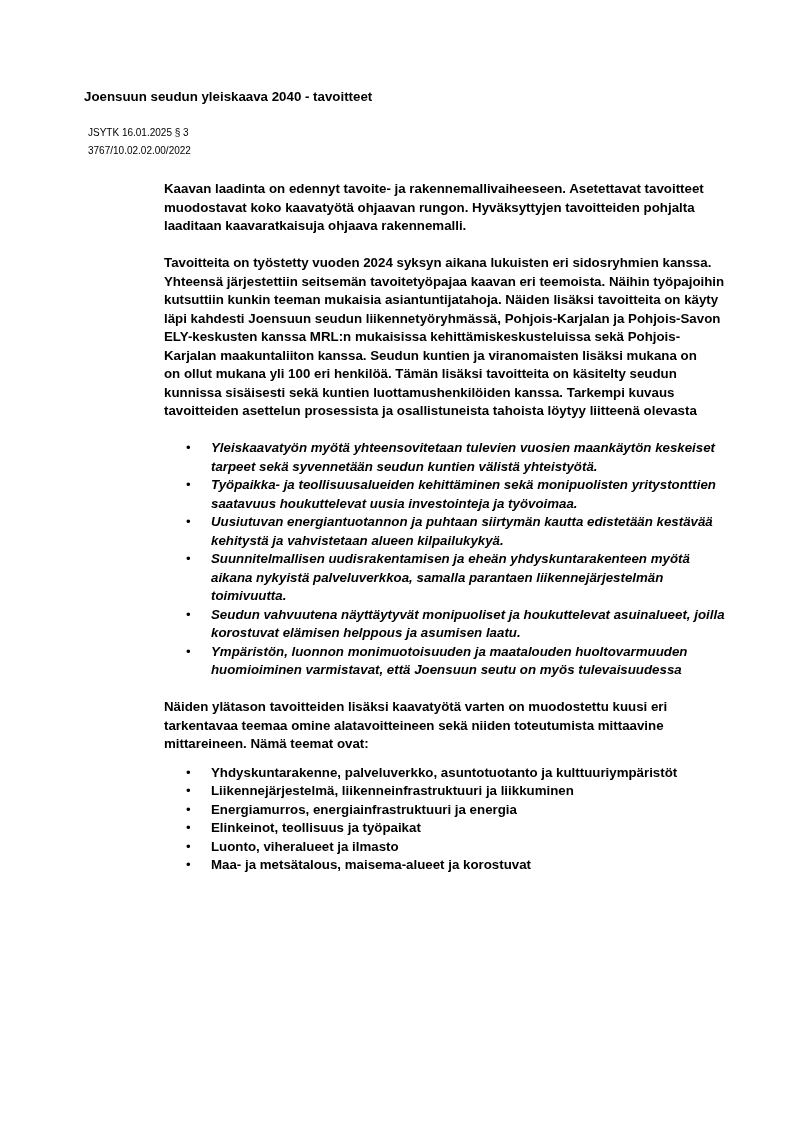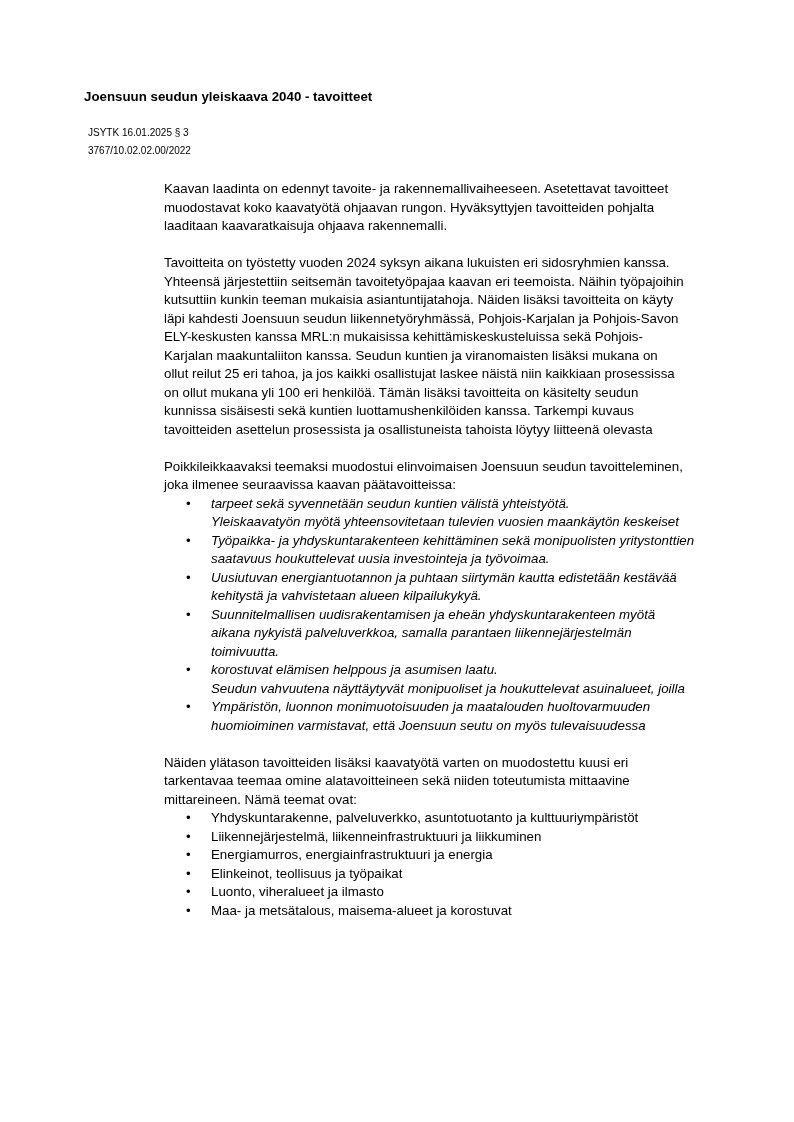--- a/index.html
+++ b/index.html
@@ -3,21 +3,21 @@
 <meta charset="utf-8">
 <style>
   html, body { margin: 0; padding: 0; background: #ffffff; }
   body { width: 794px; height: 1122px; position: relative; overflow: hidden;
          font-family: "Liberation Sans", sans-serif; color: #000; }
   .page { position: absolute; left: 0; top: 0; width: 794px; height: 1122px; background: #fff; }
   .title { position: absolute; left: 84px; top: 88px; font-size: 13.3px; font-weight: bold; line-height: 18px; }
   .meta { position: absolute; left: 76px; top: 124px; font-size: 10px; line-height: 18px; margin-left: 12px; }
   .body { position: absolute; left: 164px; top: 180px; width: 600px; font-size: 13.3px; line-height: 18.5px; }
   .para { margin: 0 0 18.5px 0; }
-  .line { display: block; white-space: nowrap; }
+  .line { display: block; white-space: nowrap; font-weight: bold; }
   ul.bullets { list-style: none; margin: 0 0 18.5px 0; padding: 0; }
   ul.bullets li { position: relative; padding-left: 47px; }
   ul.bullets li .bullet { position: absolute; left: 22px; top: 0; font-style: normal; }
   ul.italic li { font-style: italic; }
   ul.plain li { font-style: normal; }
 </style>
 </head>
 <body>
 
 <div class="page">
@@ -34,66 +34,61 @@
       <span class="line">laaditaan kaavaratkaisuja ohjaava rakennemalli.</span>
     </div>
 
     <div class="para">
       <span class="line">Tavoitteita on työstetty vuoden 2024 syksyn aikana lukuisten eri sidosryhmien kanssa.</span>
       <span class="line">Yhteensä järjestettiin seitsemän tavoitetyöpajaa kaavan eri teemoista. Näihin työpajoihin</span>
       <span class="line">kutsuttiin kunkin teeman mukaisia asiantuntijatahoja. Näiden lisäksi tavoitteita on käyty</span>
       <span class="line">läpi kahdesti Joensuun seudun liikennetyöryhmässä, Pohjois-Karjalan ja Pohjois-Savon</span>
       <span class="line">ELY-keskusten kanssa MRL:n mukaisissa kehittämiskeskusteluissa sekä Pohjois-</span>
       <span class="line">Karjalan maakuntaliiton kanssa. Seudun kuntien ja viranomaisten lisäksi mukana on</span>
-      <span class="line">ollut reilut 25 eri tahoa, ja jos kaikki osallistujat laskee näistä niin kaikkiaan prosessissa</span>
       <span class="line">on ollut mukana yli 100 eri henkilöä. Tämän lisäksi tavoitteita on käsitelty seudun</span>
       <span class="line">kunnissa sisäisesti sekä kuntien luottamushenkilöiden kanssa. Tarkempi kuvaus</span>
       <span class="line">tavoitteiden asettelun prosessista ja osallistuneista tahoista löytyy liitteenä olevasta</span>
     </div>
 
-    <div class="para" style="margin-bottom:0">
-      <span class="line">Poikkileikkaavaksi teemaksi muodostui elinvoimaisen Joensuun seudun tavoitteleminen,</span>
-      <span class="line">joka ilmenee seuraavissa kaavan päätavoitteissa:</span>
-    </div>
 
     <ul class="bullets italic">
       <li>
         <span class="bullet">•</span>
+        <span class="line">Yleiskaavatyön myötä yhteensovitetaan tulevien vuosien maankäytön keskeiset</span>
         <span class="line">tarpeet sekä syvennetään seudun kuntien välistä yhteistyötä.</span>
-        <span class="line">Yleiskaavatyön myötä yhteensovitetaan tulevien vuosien maankäytön keskeiset</span>
       </li>
       <li>
         <span class="bullet">•</span>
-        <span class="line">Työpaikka- ja yhdyskuntarakenteen kehittäminen sekä monipuolisten yritystonttien</span>
+        <span class="line">Työpaikka- ja teollisuusalueiden kehittäminen sekä monipuolisten yritystonttien</span>
         <span class="line">saatavuus houkuttelevat uusia investointeja ja työvoimaa.</span>
       </li>
       <li>
         <span class="bullet">•</span>
         <span class="line">Uusiutuvan energiantuotannon ja puhtaan siirtymän kautta edistetään kestävää</span>
         <span class="line">kehitystä ja vahvistetaan alueen kilpailukykyä.</span>
       </li>
       <li>
         <span class="bullet">•</span>
         <span class="line">Suunnitelmallisen uudisrakentamisen ja eheän yhdyskuntarakenteen myötä</span>
         <span class="line">aikana nykyistä palveluverkkoa, samalla parantaen liikennejärjestelmän</span>
         <span class="line">toimivuutta.</span>
       </li>
       <li>
         <span class="bullet">•</span>
+        <span class="line">Seudun vahvuutena näyttäytyvät monipuoliset ja houkuttelevat asuinalueet, joilla</span>
         <span class="line">korostuvat elämisen helppous ja asumisen laatu.</span>
-        <span class="line">Seudun vahvuutena näyttäytyvät monipuoliset ja houkuttelevat asuinalueet, joilla</span>
       </li>
       <li>
         <span class="bullet">•</span>
         <span class="line">Ympäristön, luonnon monimuotoisuuden ja maatalouden huoltovarmuuden</span>
         <span class="line">huomioiminen varmistavat, että Joensuun seutu on myös tulevaisuudessa</span>
       </li>
     </ul>
 
-    <div class="para" style="margin-bottom:0">
+    <div class="para" style="margin-bottom:10px">
       <span class="line">Näiden ylätason tavoitteiden lisäksi kaavatyötä varten on muodostettu kuusi eri</span>
       <span class="line">tarkentavaa teemaa omine alatavoitteineen sekä niiden toteutumista mittaavine</span>
       <span class="line">mittareineen. Nämä teemat ovat:</span>
     </div>
 
     <ul class="bullets plain">
       <li>
         <span class="bullet">•</span>
         <span class="line">Yhdyskuntarakenne, palveluverkko, asuntotuotanto ja kulttuuriympäristöt</span>
       </li>

